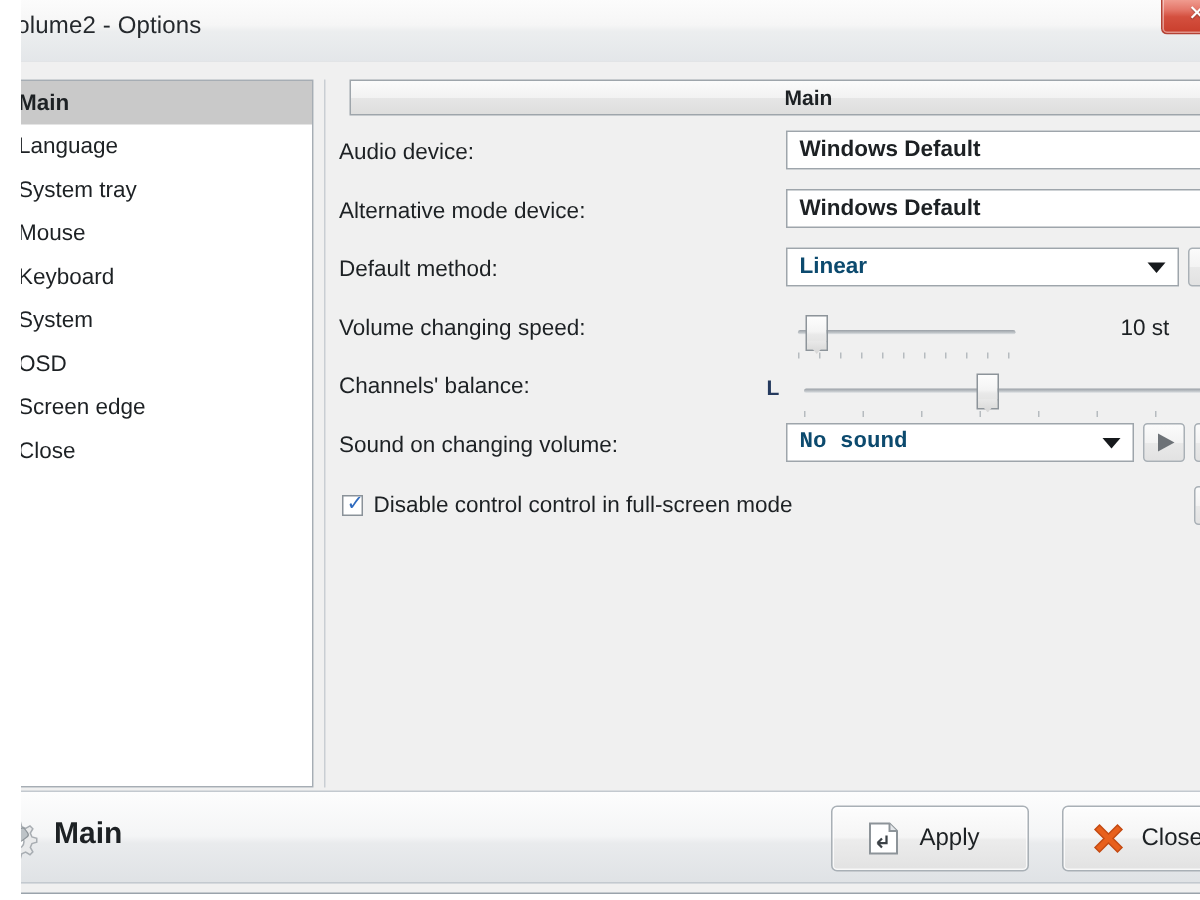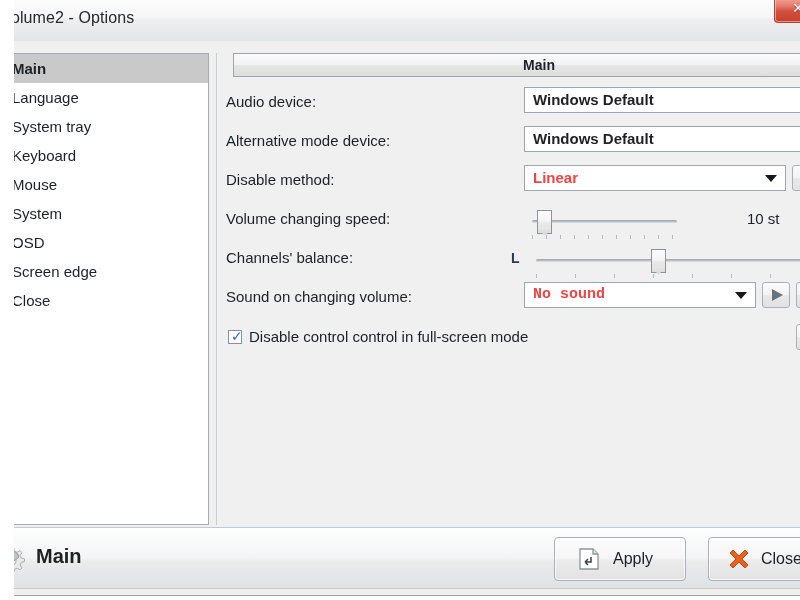--- a/index.html
+++ b/index.html
@@ -190,21 +190,21 @@
     box-sizing: border-box;
     height: 26px;
   }
   .combo .value {
     position: absolute;
     left: 8px;
     top: 0;
     line-height: 24px;
     font-size: 15px;
     font-weight: bold;
-    color: #ef4444;
+    color: #0c4a6e;
     white-space: nowrap;
   }
   .combo .arrow {
     position: absolute;
     right: 8px;
     top: 9px;
     width: 0;
     height: 0;
     border-left: 6px solid transparent;
     border-right: 6px solid transparent;
@@ -399,41 +399,41 @@
         <div class="glyph">✕</div>
       </div>
     </div>
 
     <div class="body-area">
 
       <div class="sidebar">
         <div class="side-item selected">Main</div>
         <div class="side-item">Language</div>
         <div class="side-item">System tray</div>
+        <div class="side-item">Mouse</div>
         <div class="side-item">Keyboard</div>
-        <div class="side-item">Mouse</div>
         <div class="side-item">System</div>
         <div class="side-item">OSD</div>
         <div class="side-item">Screen edge</div>
         <div class="side-item">Close</div>
       </div>
 
       <div class="sidebar-divider"></div>
 
       <div class="main-panel">
 
         <div class="section-header">Main</div>
 
         <div class="row-label" style="left:0px; top:40px;">Audio device:</div>
         <div class="field" style="left:298px; top:34px; width:360px;">Windows Default</div>
 
         <div class="row-label" style="left:0px; top:79px;">Alternative mode device:</div>
         <div class="field" style="left:298px; top:73px; width:360px;">Windows Default</div>
 
-        <div class="row-label" style="left:0px; top:118px;">Disable method:</div>
+        <div class="row-label" style="left:0px; top:118px;">Default method:</div>
         <div class="combo" style="left:298px; top:112px; width:262px;">
           <div class="value">Linear</div>
           <div class="arrow"></div>
         </div>
         <div class="side-btn" style="left:566px; top:112px;"></div>
 
         <div class="row-label" style="left:0px; top:157px;">Volume changing speed:</div>
         <div class="slider-track" style="left:306px; top:167px; width:145px;"></div>
         <div class="slider-thumb" style="left:311px; top:157px;"></div>
         <div class="ticks" style="left:306px; top:182px; width:145px;">

